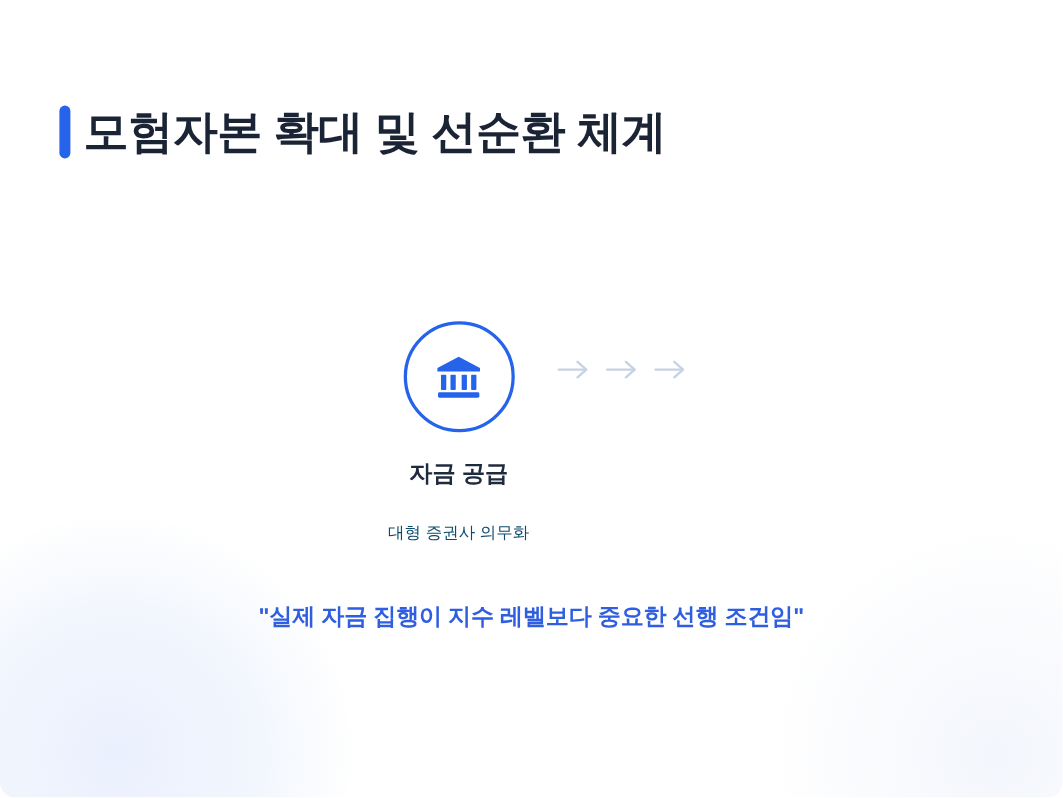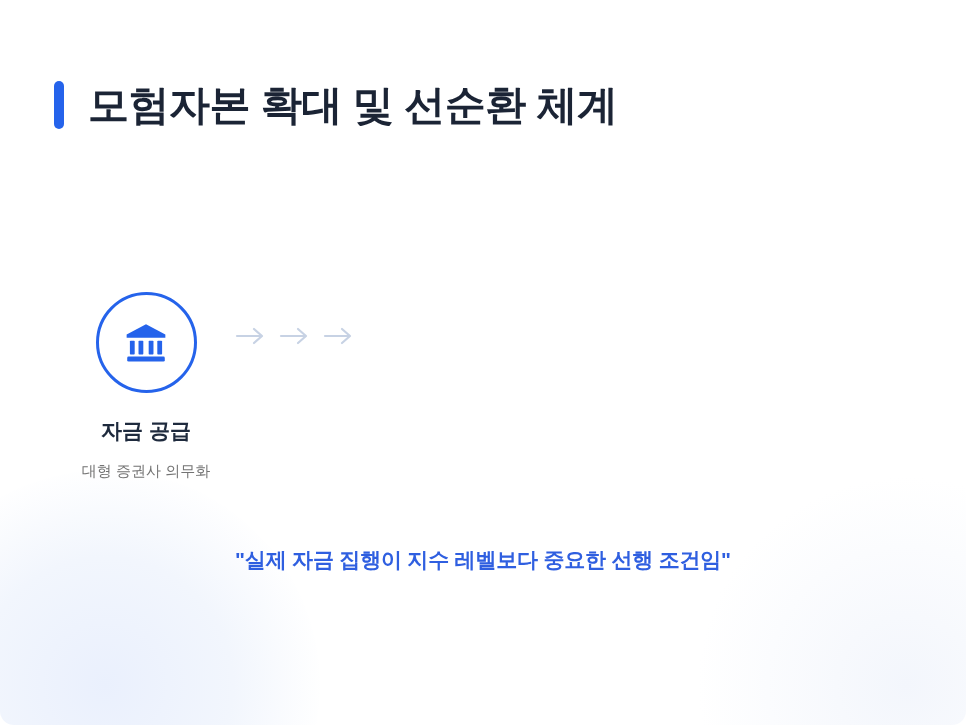--- a/index.html
+++ b/index.html
@@ -31,22 +31,22 @@
     right:-150px; bottom:-170px;
     width:420px; height:420px;
     border-radius:50%;
     background:radial-gradient(circle at 50% 50%, #f3f6fc 0%, rgba(250,251,254,0) 70%);
     pointer-events:none;
   }
 
   
   .title-row {
     position:absolute;
-    left:54px; top:81px;
-    display:flex; align-items:center; gap:24px;
+    left:54px; top:96px;
+    display:flex; align-items:center; gap:12px;
   }
   .title-bar {
     width:10px; height:48px;
     background:#2563eb;
     border-radius:5px;
     flex:none;
   }
   .title-text {
     font-size:41px;
     font-weight:bold;
@@ -56,21 +56,21 @@
     white-space:nowrap;
   }
 
   
   .flow {
     position:absolute;
     left:63px; top:292px;
     width:840px;
     display:flex;
     align-items:flex-start;
-    justify-content:flex-start;
+    justify-content:center;
   }
   .step {
     width:166px;
     display:flex;
     flex-direction:column;
     align-items:center;
     flex:none;
   }
   .circle {
     width:101px; height:101px;
@@ -83,24 +83,24 @@
   .circle svg { display:block; }
   .step-label {
     margin-top:26px;
     font-size:21px;
     font-weight:bold;
     color:#1e2a3d;
     line-height:1.15;
     white-space:nowrap;
   }
   .step-sub {
-    margin-top:19px;
+    margin-top:33px;
     font-size:15px;
     font-weight:normal;
-    color:#737373;
+    color:#0c4a6e;
     line-height:1.2;
     white-space:nowrap;
   }
   .arrow {
     flex:none;
     width:44px;
     margin-top:33px;
     display:flex; align-items:center; justify-content:center;
     color:#c7d2e4;
   }

